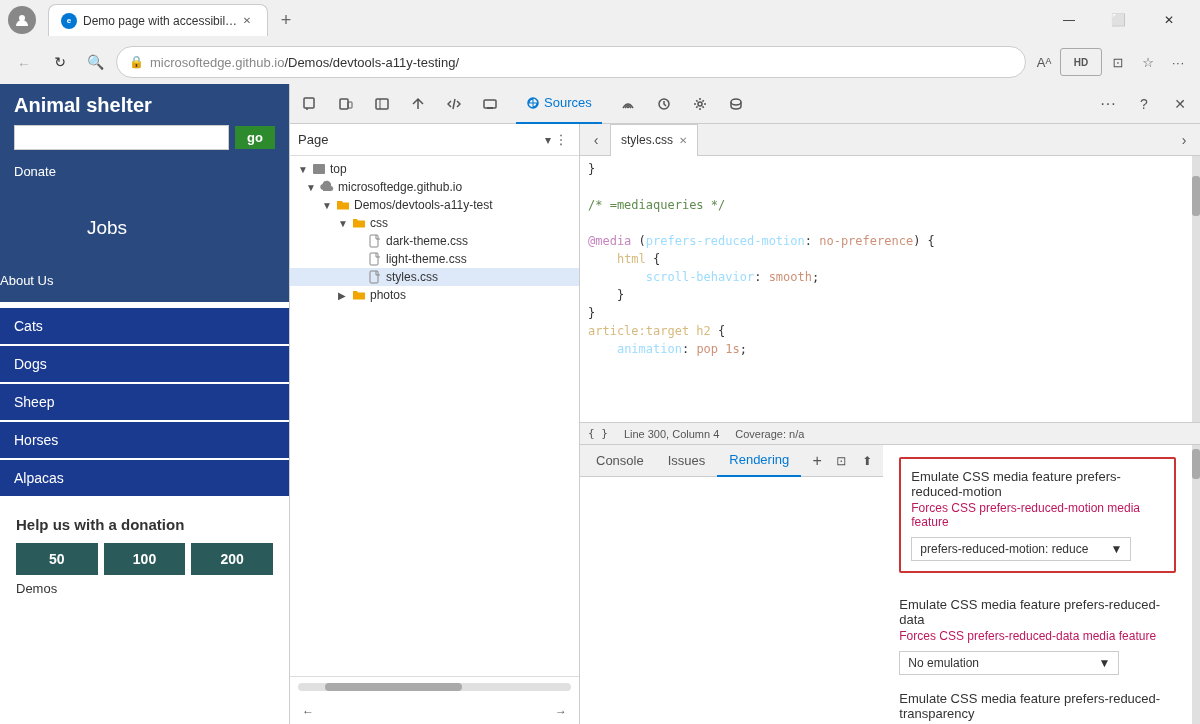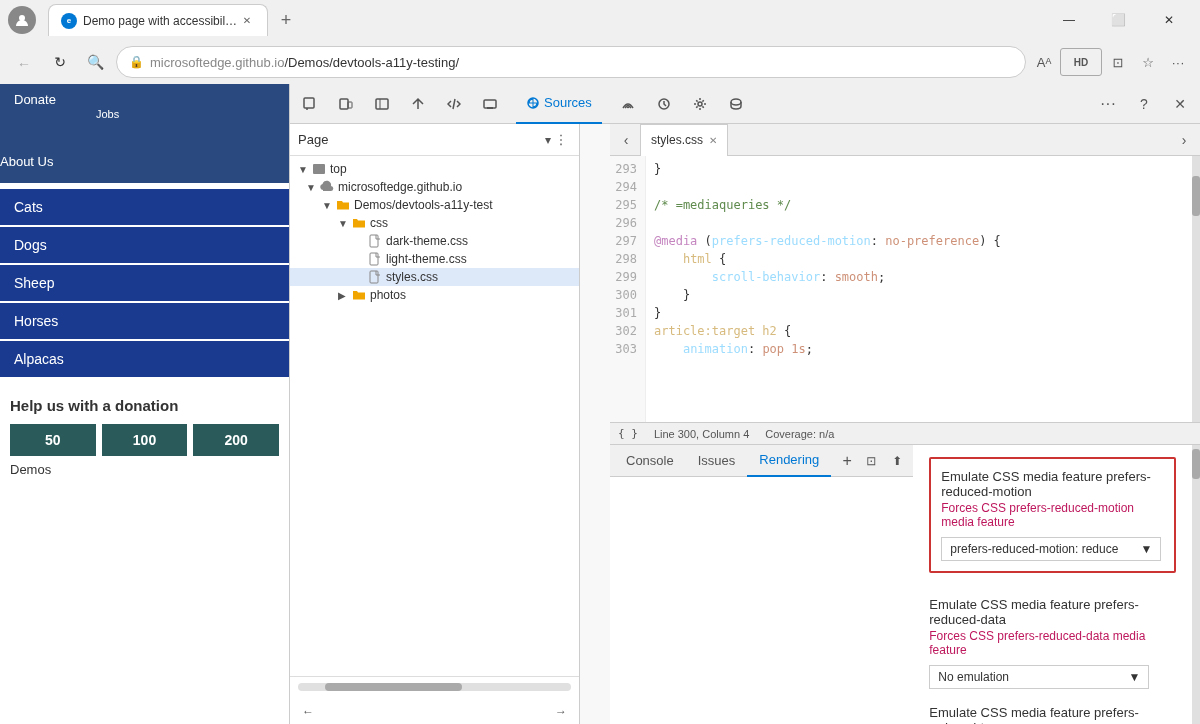--- a/index.html
+++ b/index.html
@@ -35,47 +35,47 @@
     .website-panel { width: 290px; background: white; border-right: 1px solid #ccc; overflow: hidden; flex-shrink: 0; }
     .site-header { background: #2a4a7f; padding: 10px 14px 6px; }
     .site-title { color: white; font-size: 20px; font-weight: bold; margin-bottom: 8px; }
     .search-bar { display: flex; gap: 6px; align-items: center; }
     .search-input { flex: 1; padding: 4px 8px; border: 1px solid #ccc; font-size: 13px; background: white; }
     .search-btn { background: #2d8a2d; color: white; border: none; padding: 4px 12px; cursor: pointer; font-size: 13px; font-weight: bold; }
     .site-nav { background: #2a4a7f; padding: 0 0 6px; }
     .nav-row { display: flex; gap: 0; }
     .nav-home { background: #cc3333; color: white; padding: 8px 14px; font-size: 13px; font-weight: bold; cursor: pointer; }
     .nav-adopt { background: #f0a500; color: white; padding: 8px 14px; font-size: 13px; font-weight: bold; cursor: pointer; }
-    .nav-row2 { display: flex; gap: 12px; padding: 0 0 2px 0; }
+    .nav-row2 { display: flex; gap: 3px; padding: 0 0 2px 0; }
     .nav-donate { color: white; padding: 8px 14px; font-size: 13px; cursor: pointer; }
-    .nav-jobs { color: white; padding: 24px 14px; font-size: 11px; cursor: pointer; }
+    .nav-jobs { color: white; padding: 24px 14px; font-size: 19px; cursor: pointer; margin-top: 37px; }
     .nav-about { color: white; padding: 8px 0; font-size: 13px; cursor: pointer; display: block; }
 
     .site-animals { padding: 6px 0; }
     .animal-link { display: block; background: #1a3a8f; color: white; padding: 10px 14px; font-size: 14px; margin-bottom: 2px; cursor: pointer; }
 
-    .donation-section { padding: 12px 10px; }
+    .donation-section { padding: 12px 16px; }
     .donation-title { font-size: 15px; font-weight: bold; color: #333; margin-bottom: 10px; }
     .donation-btns { display: flex; gap: 6px; margin-bottom: 6px; }
     .donation-btn { background: #2a5a5a; color: white; padding: 8px 0; flex: 1; text-align: center; font-size: 14px; cursor: pointer; font-weight: bold; }
     .other-link { color: #333; font-size: 13px; cursor: pointer; }
 
     
     .devtools-panel { flex: 1; background: #f8f8f8; display: flex; flex-direction: column; overflow: hidden; }
 
     
     .devtools-toolbar { display: flex; align-items: center; background: #f0f0f0; border-bottom: 1px solid #ccc; padding: 0 6px; height: 40px; gap: 8px; }
     .dt-btn { width: 28px; height: 28px; display: flex; align-items: center; justify-content: center; border-radius: 3px; cursor: pointer; color: #555; font-size: 14px; }
     .dt-tab-sources { display: flex; align-items: center; gap: 4px; padding: 4px 10px; border-bottom: 2px solid #0078d4; color: #0078d4; font-size: 13px; cursor: pointer; margin: 0 4px; height: 40px; }
     .dt-tab-sources svg { width: 14px; height: 14px; }
     .dt-spacer { flex: 1; }
     .dt-more-btn { width: 28px; height: 28px; display: flex; align-items: center; justify-content: center; cursor: pointer; color: #555; font-size: 16px; }
 
     
-    .devtools-body { display: flex; flex: 1; overflow: hidden; gap: 30px; }
+    .devtools-body { display: flex; flex: 1; overflow: hidden; }
 
     
     .file-tree-panel { width: 290px; border-right: 1px solid #ccc; display: flex; flex-direction: column; overflow: hidden; background: white; flex-shrink: 0; }
     .file-tree-header { display: flex; align-items: center; padding: 4px 8px; border-bottom: 1px solid #ddd; height: 32px; }
     .file-tree-page-label { font-size: 13px; color: #333; flex: 1; cursor: pointer; }
     .file-tree-dropdown { font-size: 12px; color: #555; cursor: pointer; }
     .file-tree-more { width: 20px; height: 20px; display: flex; align-items: center; justify-content: center; cursor: pointer; color: #555; }
     .file-tree-body { flex: 1; overflow-y: auto; padding: 4px 0; position: relative; }
     .tree-item { display: flex; align-items: center; padding: 2px 8px; cursor: pointer; font-size: 12px; color: #333; }
     .tree-indent1 { padding-left: 16px; }
@@ -168,20 +168,27 @@
       <div class="addr-action-btn">⊡</div>
       <div class="addr-action-btn">☆</div>
       <div class="addr-action-btn">···</div>
     </div>
   </div>
 </div>
 
 <div class="main-content">
 
   <div class="website-panel">
+    <div class="site-header">
+      <div class="site-title">Animal shelter</div>
+      <div class="search-bar">
+        <input class="search-input" type="text" style="">
+        <button class="search-btn">go</button>
+      </div>
+    </div>
     <div class="site-nav">
       <div class="nav-row2">
         <div class="nav-donate">Donate</div>
         <div class="nav-jobs">Jobs</div>
       </div>
       <div class="nav-about">About Us</div>
     </div>
     <div class="site-animals">
       <div class="animal-link">Cats</div>
       <div class="animal-link">Dogs</div>
@@ -362,23 +369,20 @@
         <div class="code-panel">
           <div class="code-panel-header">
             <div class="code-panel-nav-btn">‹</div>
             <div class="code-tab">
               <span>styles.css</span>
               <span class="code-tab-close">✕</span>
             </div>
             <div class="code-panel-end-btn">›</div>
           </div>
           <div class="code-area">
-            <div class="line-numbers">
-              293<br>294<br>295<br>296<br>297<br>298<br>299<br>300<br>301<br>302<br>303
-            </div>
             <div class="code-content">
               <div class="code-line">}</div>
               <div class="code-line">&nbsp;</div>
               <div class="code-line code-comment">/* =mediaqueries */</div>
               <div class="code-line">&nbsp;</div>
               <div class="code-line"><span style="color:#c586c0">@media</span> (<span style="color:#9cdcfe">prefers-reduced-motion</span>: <span style="color:#ce9178">no-preference</span>) {</div>
               <div class="code-line">    <span style="color:#d7ba7d">html</span> {</div>
               <div class="code-line">        <span style="color:#9cdcfe">scroll-behavior</span>: <span style="color:#ce9178">smooth</span>;</div>
               <div class="code-line">    }</div>
               <div class="code-line">}</div>

